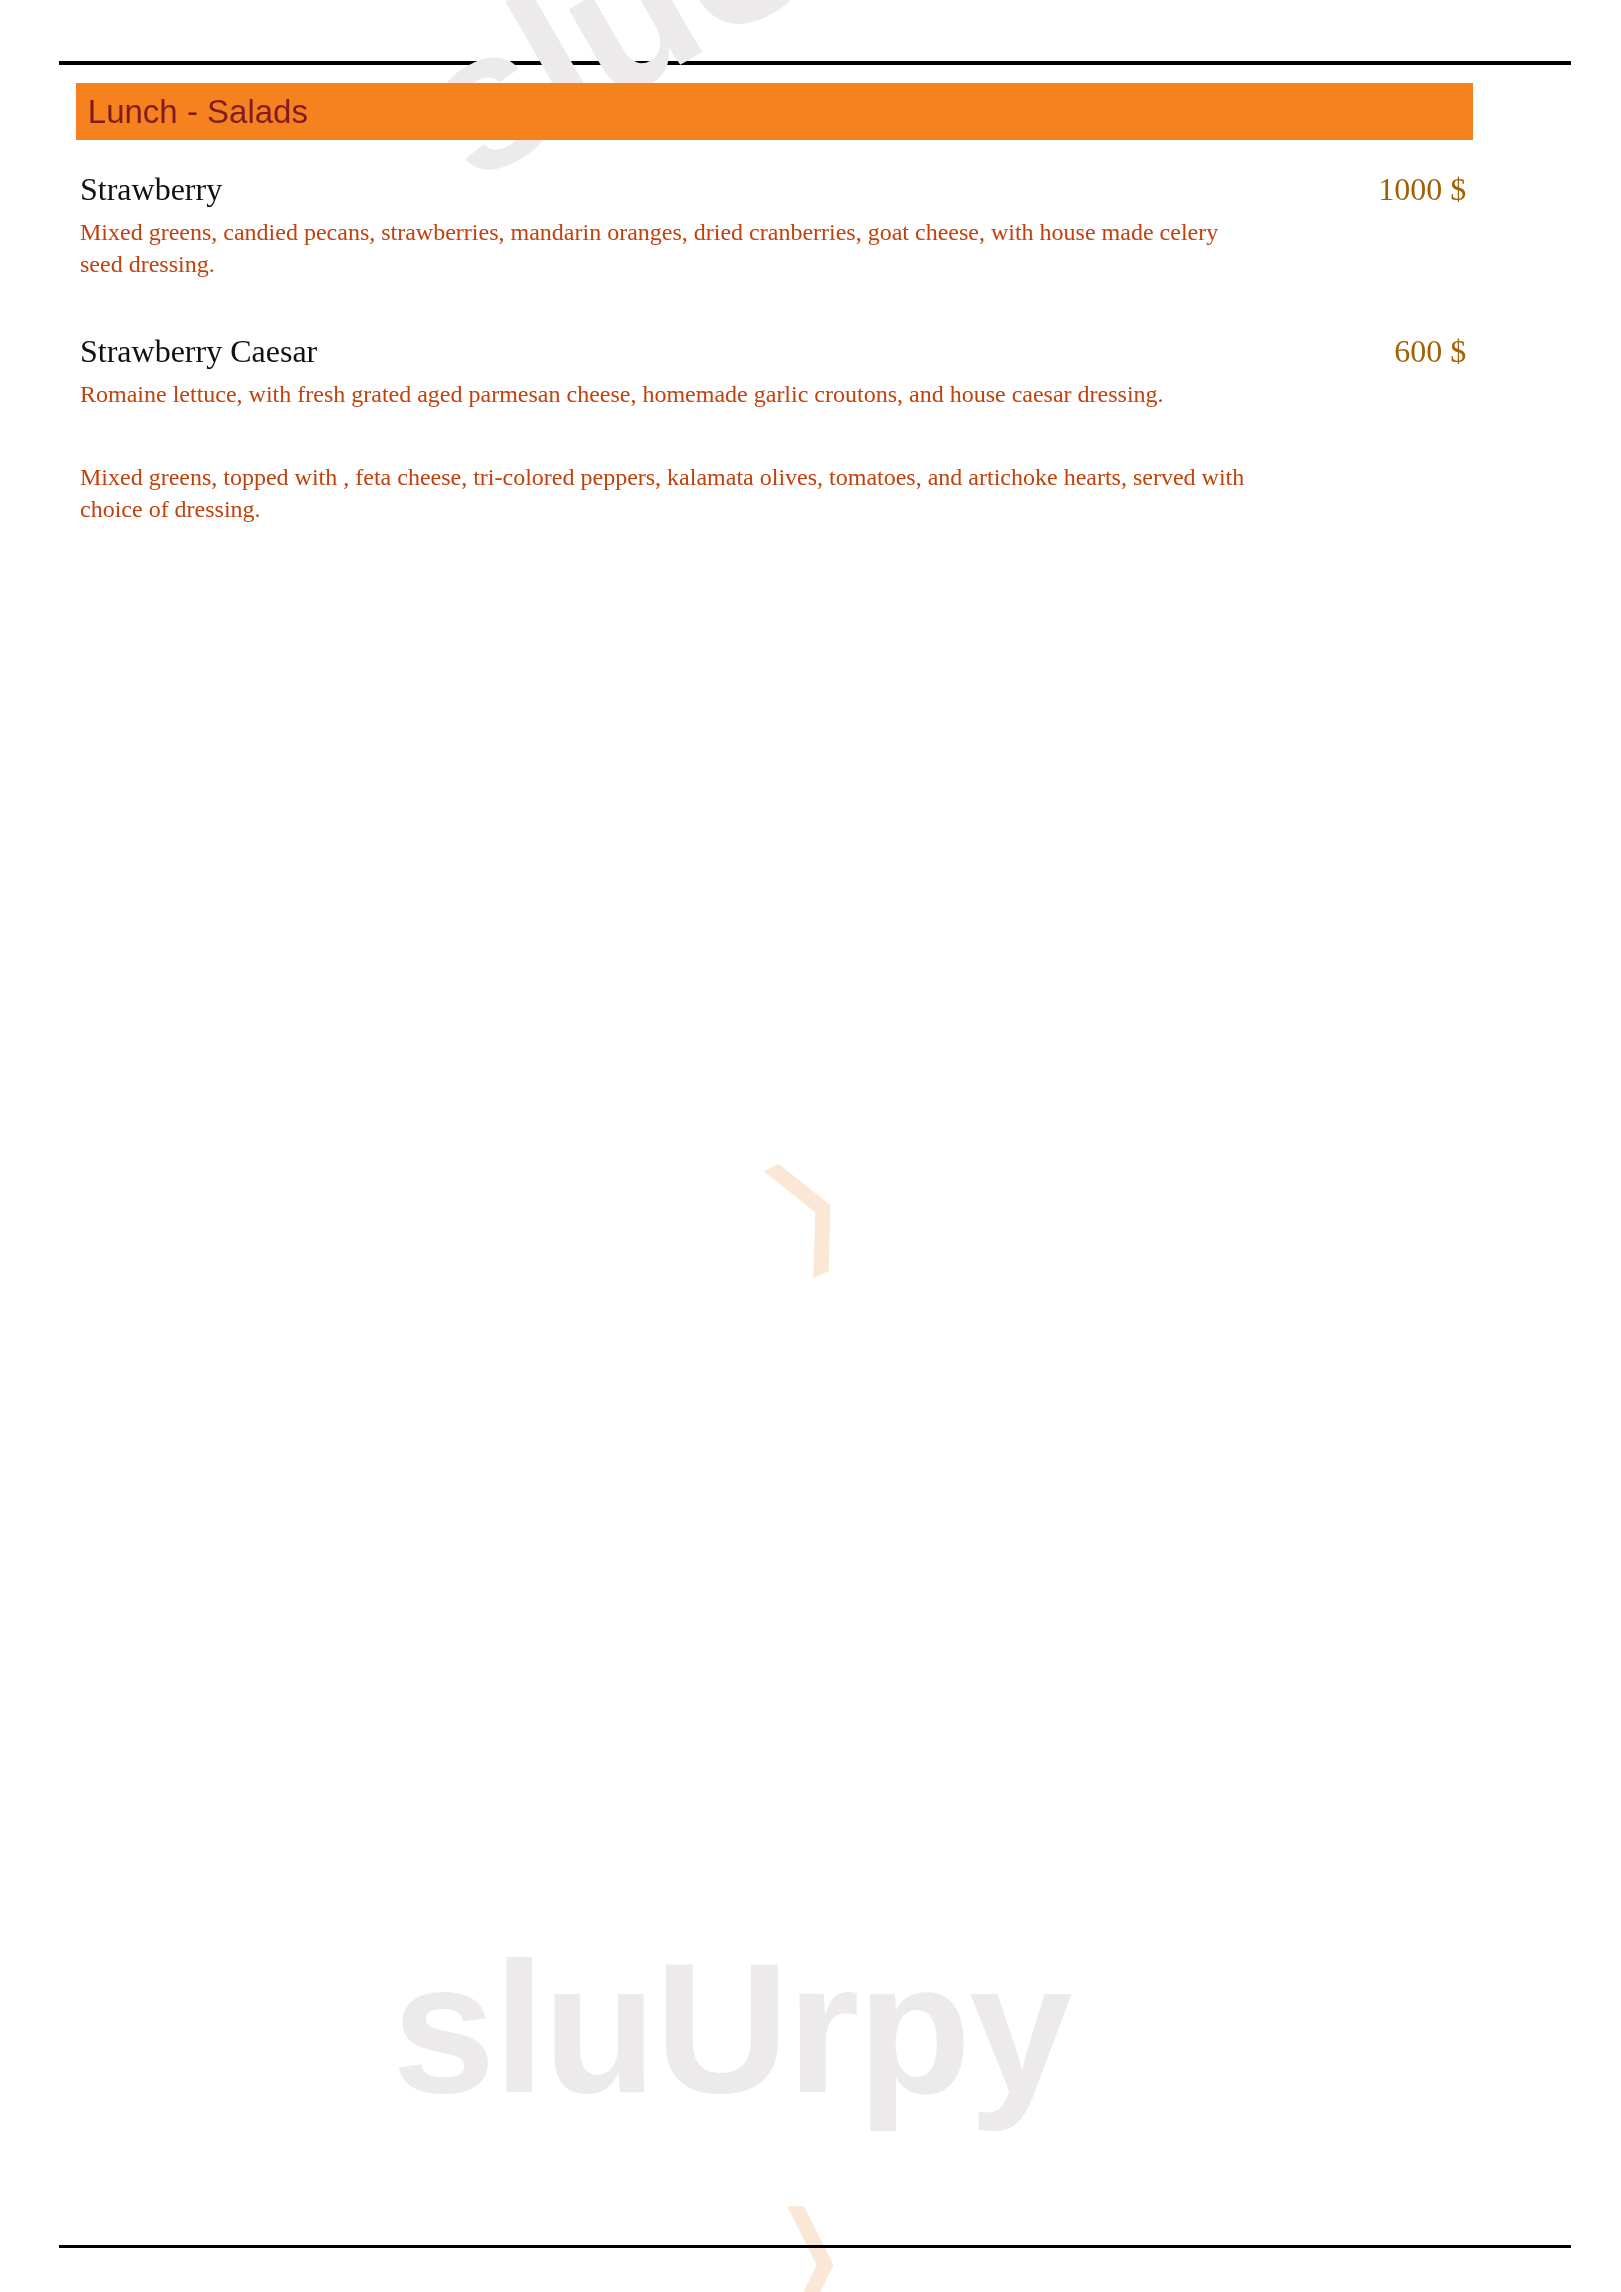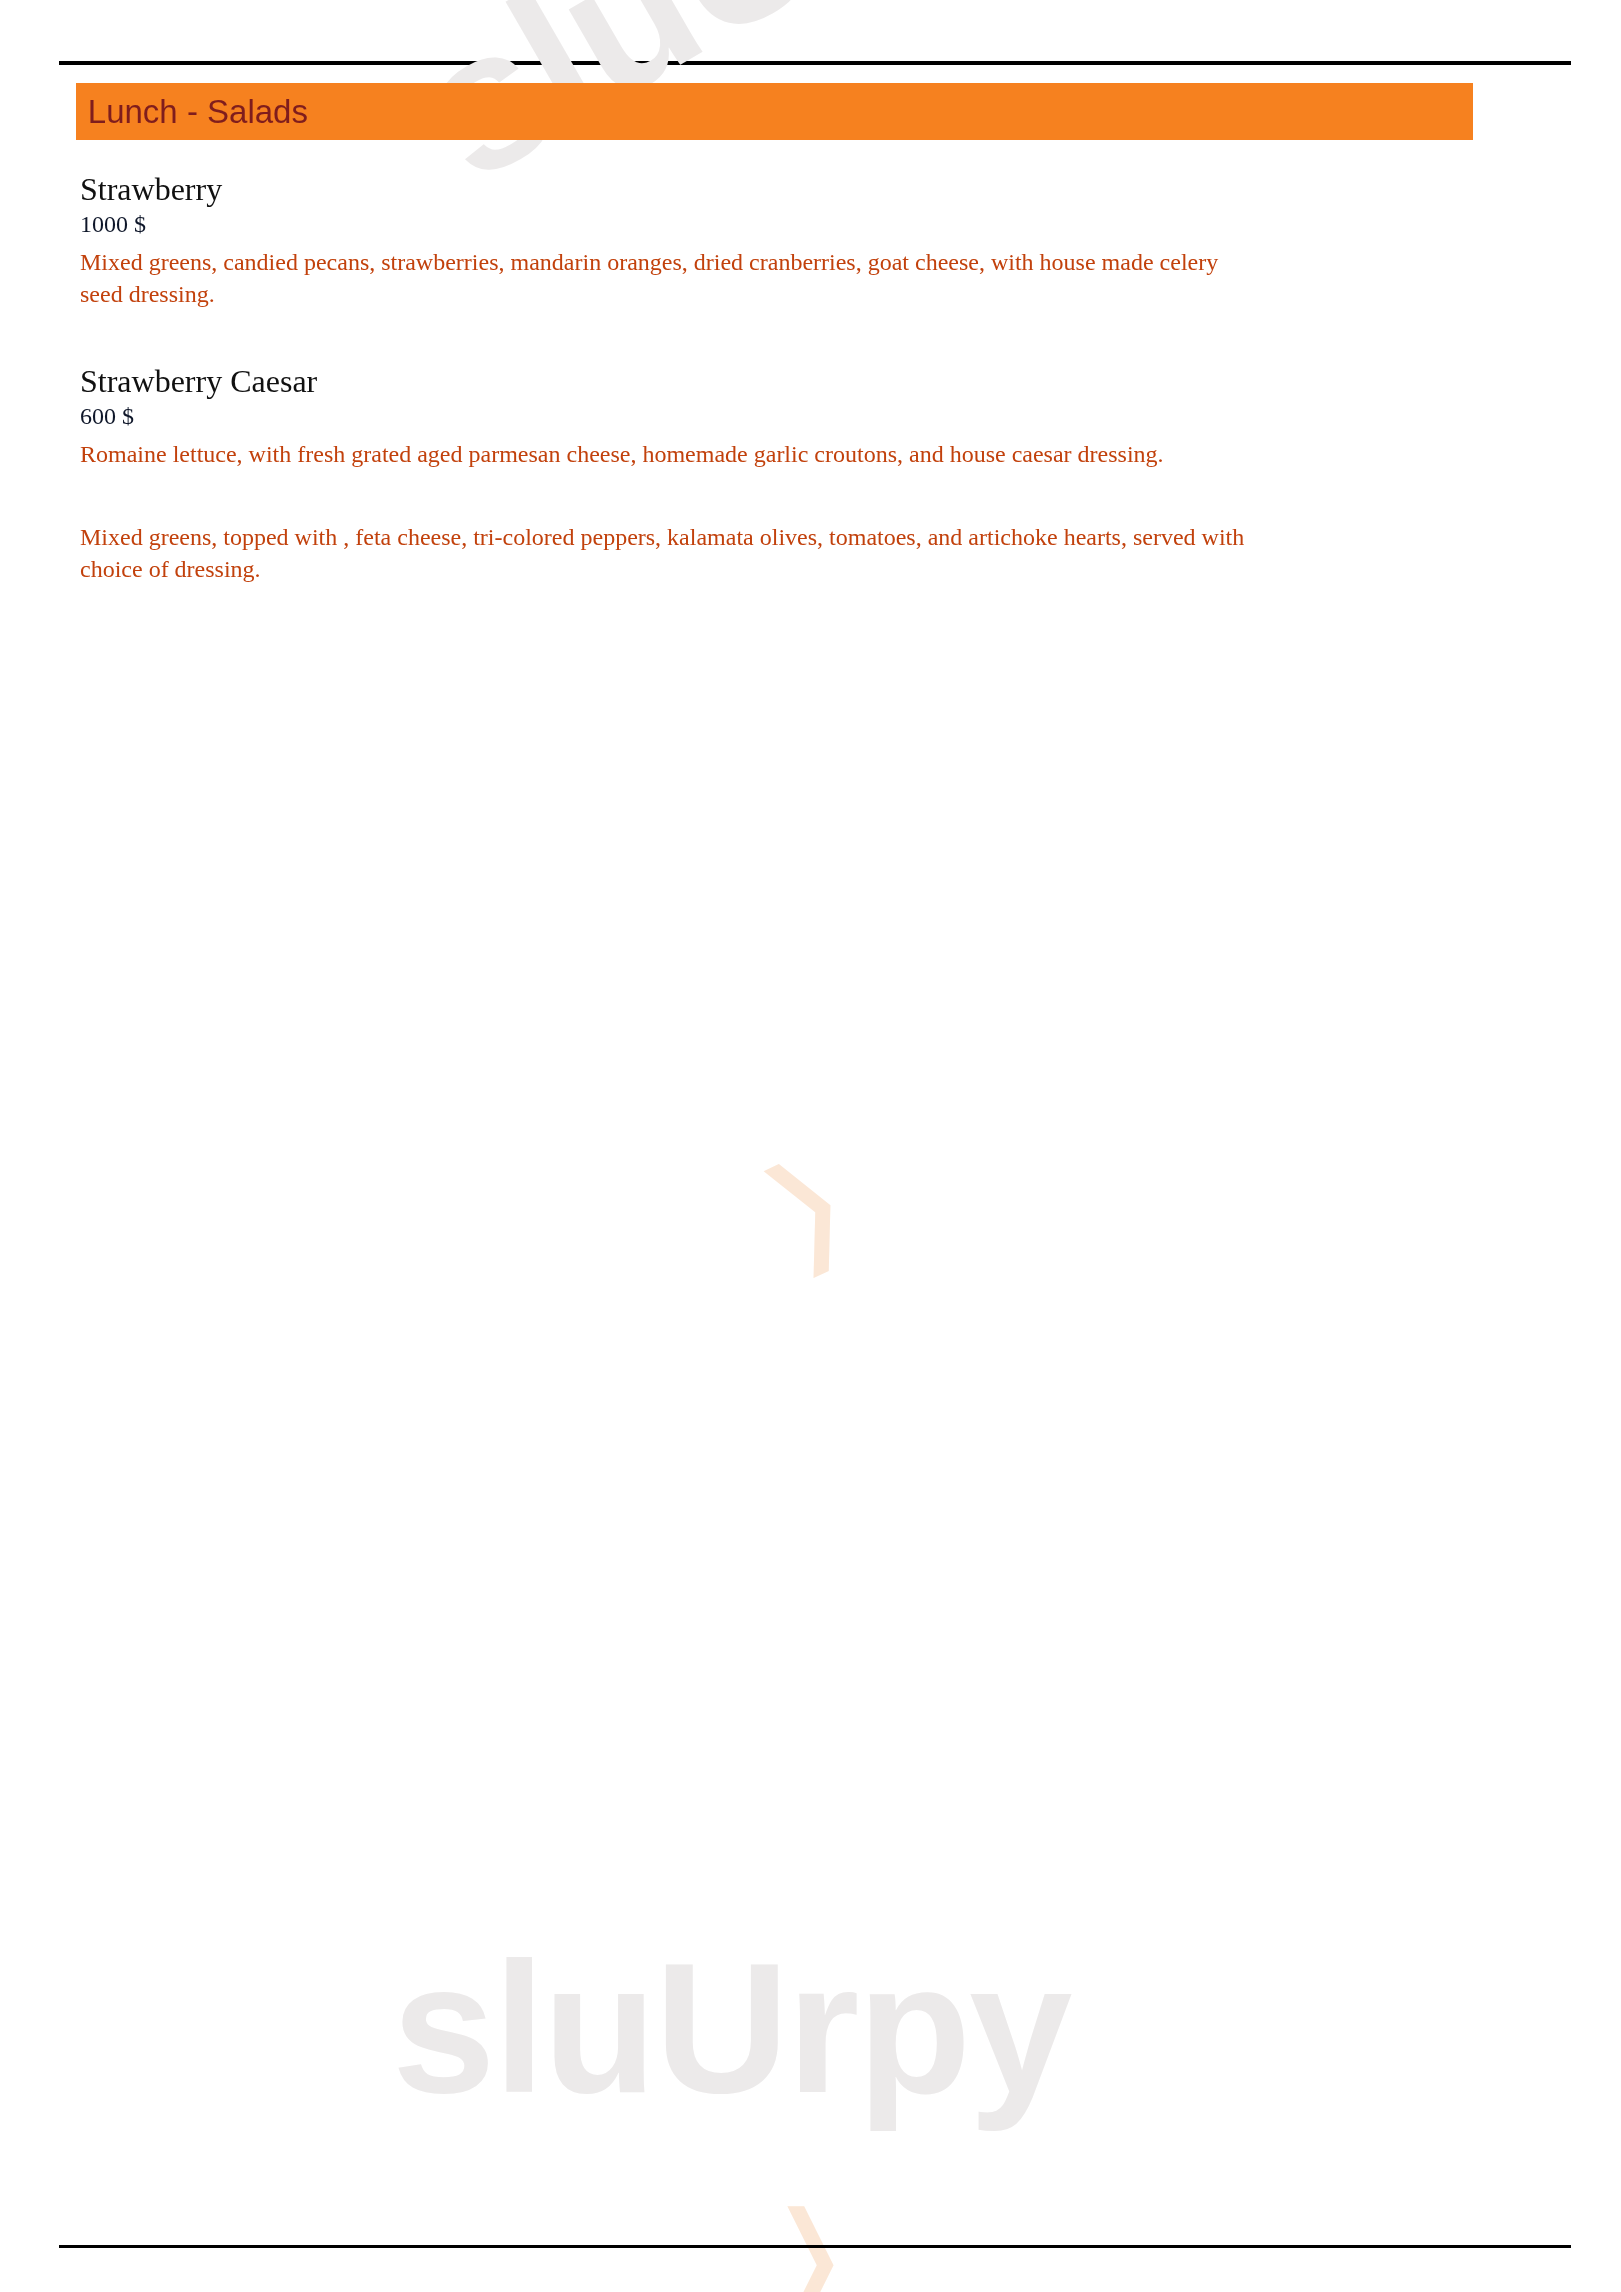--- a/index.html
+++ b/index.html
@@ -110,30 +110,29 @@
     width: 1394px;
   }
   .item {
     position: relative;
     margin-bottom: 51px;
   }
   .item-head {
     display: flex;
     justify-content: space-between;
     align-items: baseline;
-    flex-direction: column;
   }
   .item-name {
     font-size: 32px;
     color: #111111;
     line-height: 1.25;
   }
   .item-price {
-    font-size: 24px;
-    color: #0f172a;
+    font-size: 32px;
+    color: #a16207;
     line-height: 1.25;
     white-space: nowrap;
     padding-right: 7.8px;
   }
   .item-desc {
     font-size: 24px;
     color: #c2410c;
     line-height: 1.32;
     max-width: 1166px;
     margin-top: 8px;

